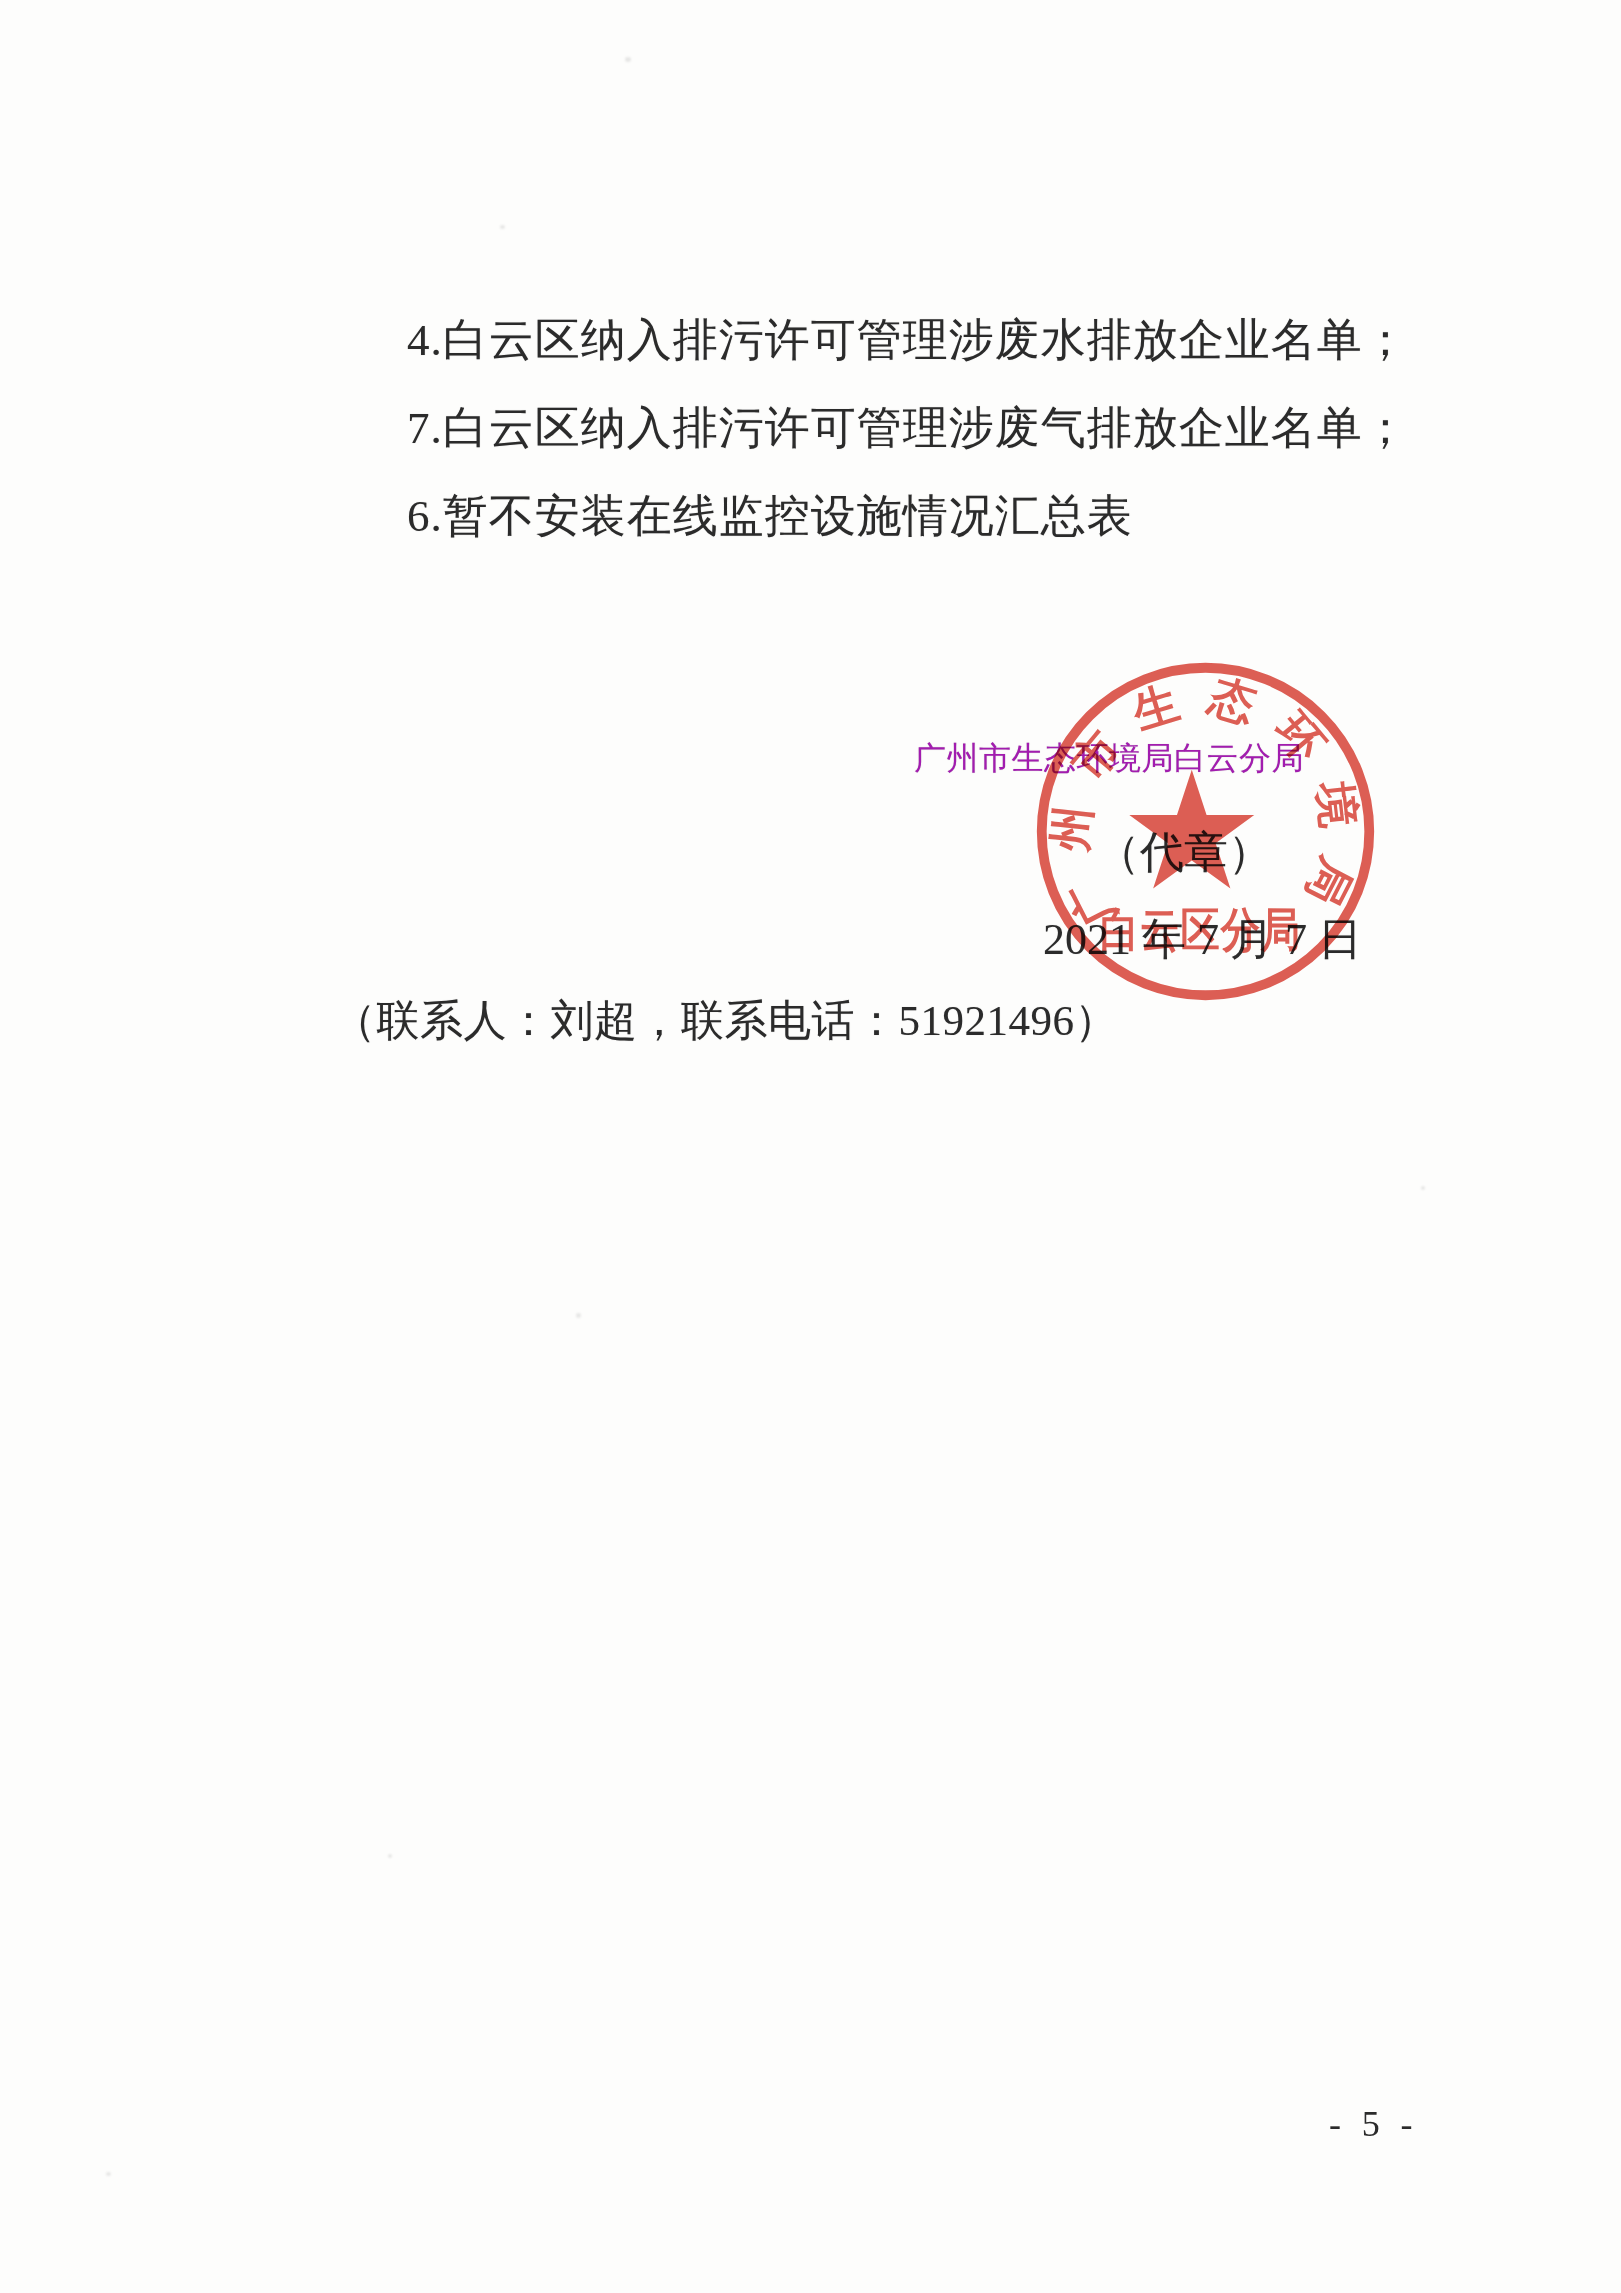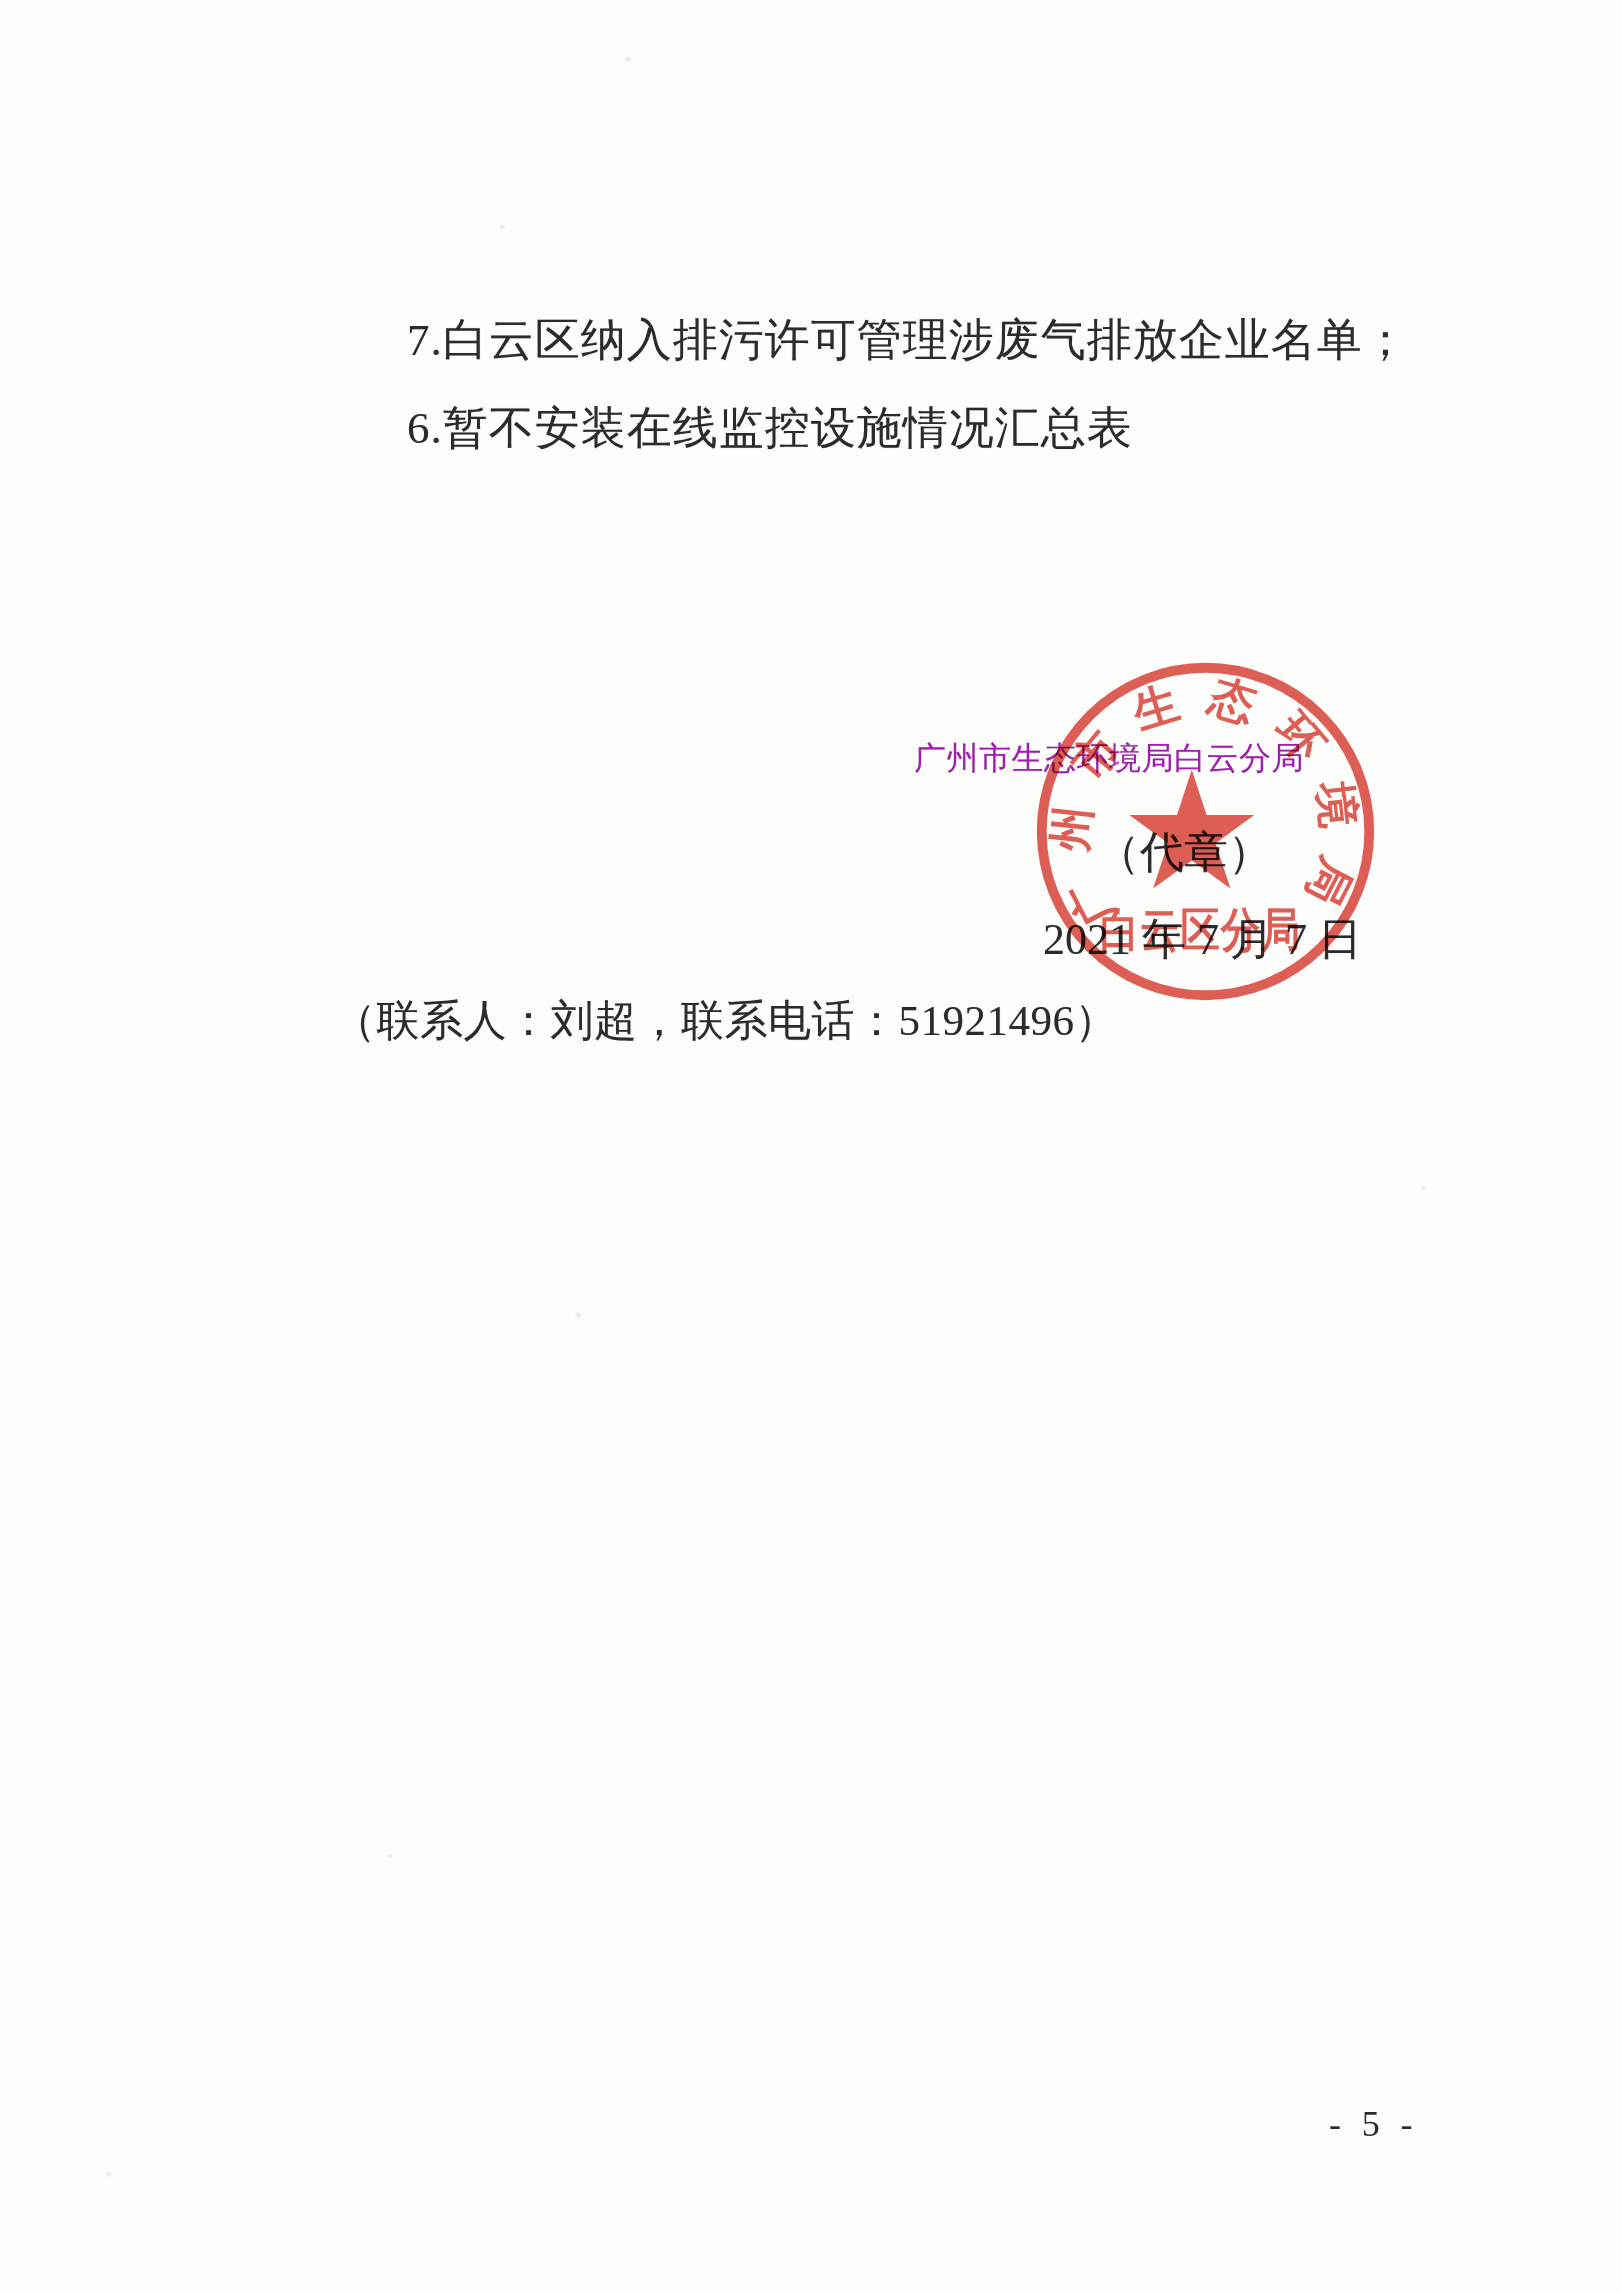--- a/index.html
+++ b/index.html
@@ -118,20 +118,21 @@
     background: rgba(110,110,110,0.16);
     filter: blur(1px);
   }
 </style>
 </head>
 <body>
 
 <div class="page">
 
   <div class="attachments">
+    <div>4.白云区纳入排污许可管理涉废水排放企业名单；</div>
     <div>7.白云区纳入排污许可管理涉废气排放企业名单；</div>
     <div>6.暂不安装在线监控设施情况汇总表</div>
   </div>
 
   <div class="sig-org">广州市生态环境局白云分局</div>
   <div class="sig-daizhang">（代章）</div>
   <div class="sig-date">2021 年 7 月 7 日</div>
 
   <div class="contact-line">（联系人：刘超，联系电话：51921496）</div>
 

